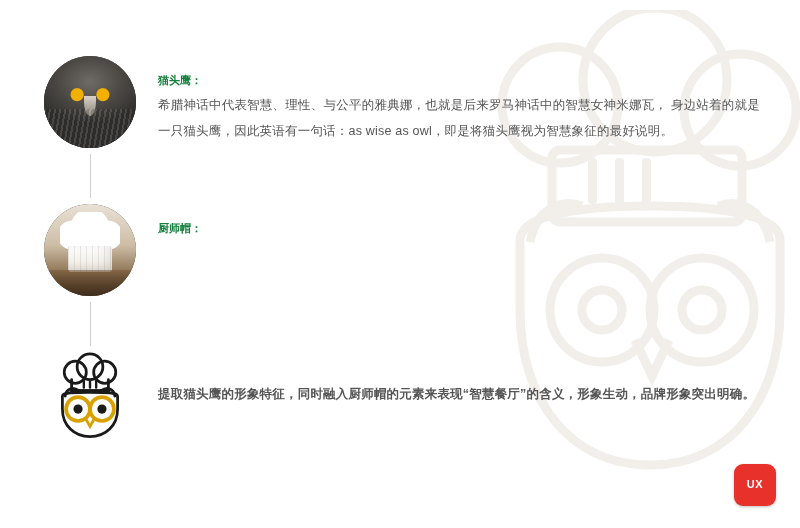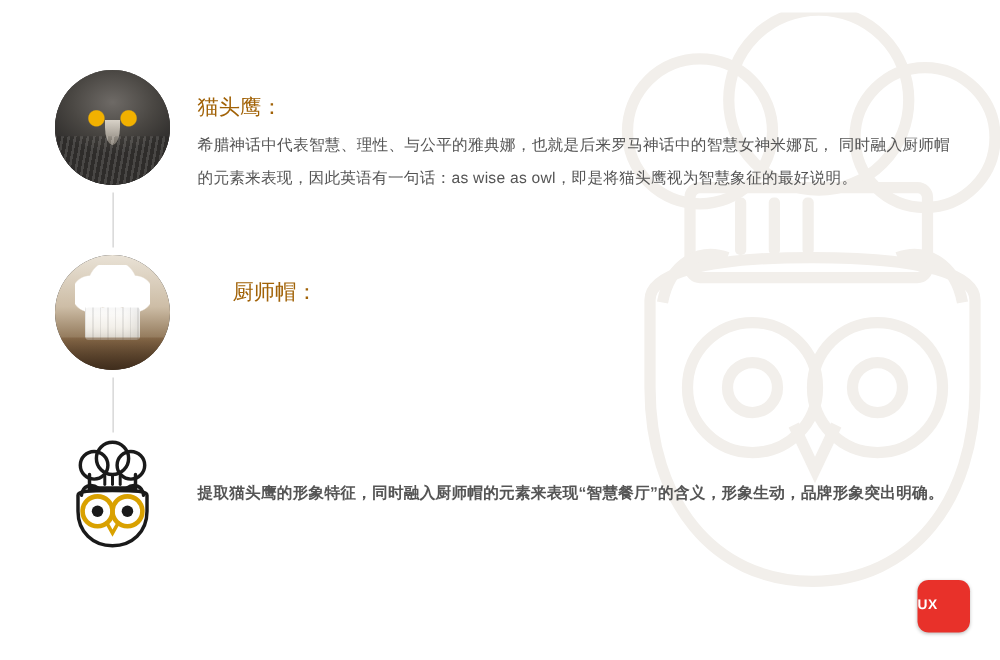--- a/index.html
+++ b/index.html
@@ -68,38 +68,38 @@
     margin: 6px 0 6px 0;
   }
 
   .text-col {
     flex: 1;
     padding-left: 18px;
     padding-top: 14px;
   }
 
   .title {
-    font-size: 17px;
-    color: #a16207;
+    font-size: 11px;
+    color: #15803d;
     line-height: 1.9;
     margin: 0 0 2px 0;
-    font-weight: normal;
+    font-weight: bold;
   }
 
   .body-text {
     font-size: 12.5px;
     color: #555555;
     line-height: 2.05;
     margin: 0;
     letter-spacing: 0.2px;
     text-align: justify;
   }
 
   .block-owl { margin-bottom: 0; }
-  .block-hat { margin-top: 0; gap: 28px; }
+  .block-hat { margin-top: 0; }
   .block-logo .text-col { padding-top: 30px; font-weight: bold; }
 
   
   .owl-photo {
     position: absolute;
     inset: 0;
     background:
       radial-gradient(circle at 36% 42%, #f2b100 0 6px, rgba(0,0,0,0) 7px),
       radial-gradient(circle at 64% 42%, #f2b100 0 6px, rgba(0,0,0,0) 7px),
       radial-gradient(circle at 36% 42%, #14100a 0 2.5px, rgba(0,0,0,0) 3px),
@@ -186,20 +186,21 @@
     position: absolute;
     right: 24px;
     bottom: 22px;
     width: 42px;
     height: 42px;
     border-radius: 9px;
     background: #e8312a;
     color: #ffffff;
     display: flex;
     align-items: center;
+    justify-content: center;
     z-index: 5;
     box-shadow: 0 1px 3px rgba(0,0,0,0.25);
   }
   .corner-badge .badge-text {
     font-size: 11px;
     font-weight: bold;
     line-height: 1.05;
     text-align: center;
     letter-spacing: 0.5px;
   }
@@ -240,21 +241,21 @@
 
   <div class="block block-owl">
     <div class="avatar-col">
       <div class="avatar">
         <div class="owl-photo"></div>
       </div>
       <div class="connector"></div>
     </div>
     <div class="text-col">
       <p class="title">猫头鹰：</p>
-      <p class="body-text">希腊神话中代表智慧、理性、与公平的雅典娜，也就是后来罗马神话中的智慧女神米娜瓦， 同时融入厨师帽的元素来表现，因此英语有一句话：as wise as owl，即是将猫头鹰视为智慧象征的最好说明。</p>
+      <p class="body-text">希腊神话中代表智慧、理性、与公平的雅典娜，也就是后来罗马神话中的智慧女神米娜瓦， 身边站着的就是一只猫头鹰，因此英语有一句话：as wise as owl，即是将猫头鹰视为智慧象征的最好说明。</p>
     </div>
   </div>
 
   <div class="block block-hat">
     <div class="avatar-col">
       <div class="avatar">
         <div class="hat-photo">
           <div class="hat-top"></div>
           <div class="hat-band"></div>
           <div class="hat-pleats"></div>

